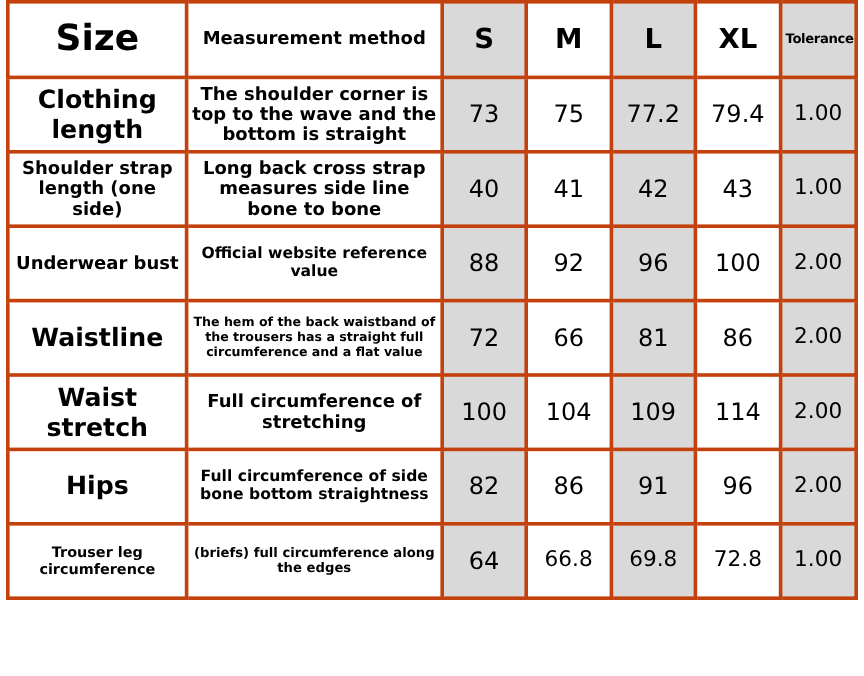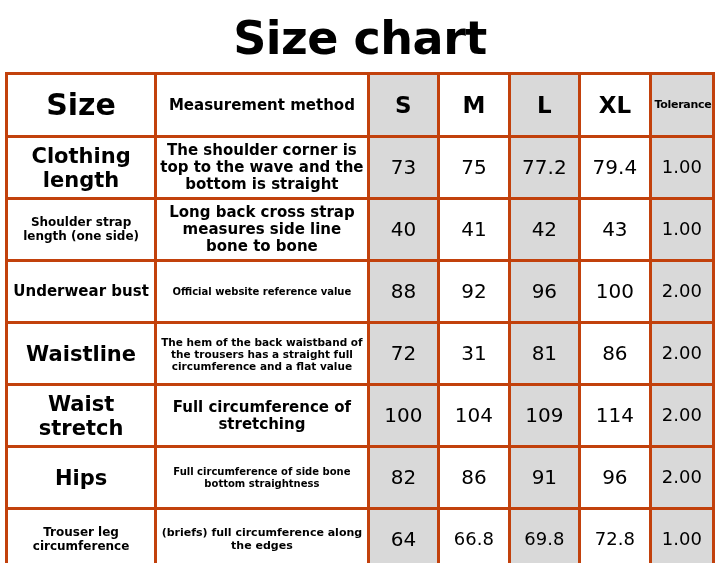--- a/index.html
+++ b/index.html
@@ -67,47 +67,46 @@
     font-weight: bold;
     letter-spacing: -0.3px;
   }
   .row-label {
     font-weight: bold;
   }
   .lbl-xl { font-size: 21px; margin-left: 40px; }
   .lbl-lg { font-size: 21px; }
   .lbl-md { font-size: 15px; }
   .lbl-sm { font-size: 12px; }
-  .lbl-xs { font-size: 12px; }
+  .lbl-xs { font-size: 15px; }
 
   .method {
     font-weight: bold;
     border-radius: 25px;
   }
   .m-lg { font-size: 15px; }
-  .m-md { font-size: 10px; }
+  .m-md { font-size: 13px; }
   .m-sm { font-size: 11px; }
   .m-xs { font-size: 10.5px; }
 
   .val {
     font-size: 20px;
   }
   .val-sm { font-size: 18px; }
   .tol {
     font-size: 18px;
   }
   tr.r-head td { height: 56px; }
   tr.r-body td { height: 55px; }
 </style>
 </head>
 <body>
 
 <div class="page">
 
-  <div class="title">Size chart</div>
 
   <table class="size-chart">
     <colgroup>
       <col class="c-label">
       <col class="c-method">
       <col class="c-size">
       <col class="c-size">
       <col class="c-size">
       <col class="c-size">
       <col class="c-tol">
@@ -150,21 +149,21 @@
         <td class="val">92</td>
         <td class="val shaded">96</td>
         <td class="val">100</td>
         <td class="tol shaded">2.00</td>
       </tr>
 
       <tr class="r-body">
         <td class="row-label lbl-xl">Waistline</td>
         <td class="method m-xs">The hem of the back waistband of the trousers has a straight full circumference and a flat value</td>
         <td class="val shaded">72</td>
-        <td class="val">31</td>
+        <td class="val">66</td>
         <td class="val shaded">81</td>
         <td class="val">86</td>
         <td class="tol shaded">2.00</td>
       </tr>
 
       <tr class="r-body">
         <td class="row-label lbl-lg">Waist stretch</td>
         <td class="method m-lg">Full circumference of stretching</td>
         <td class="val shaded">100</td>
         <td class="val">104</td>

